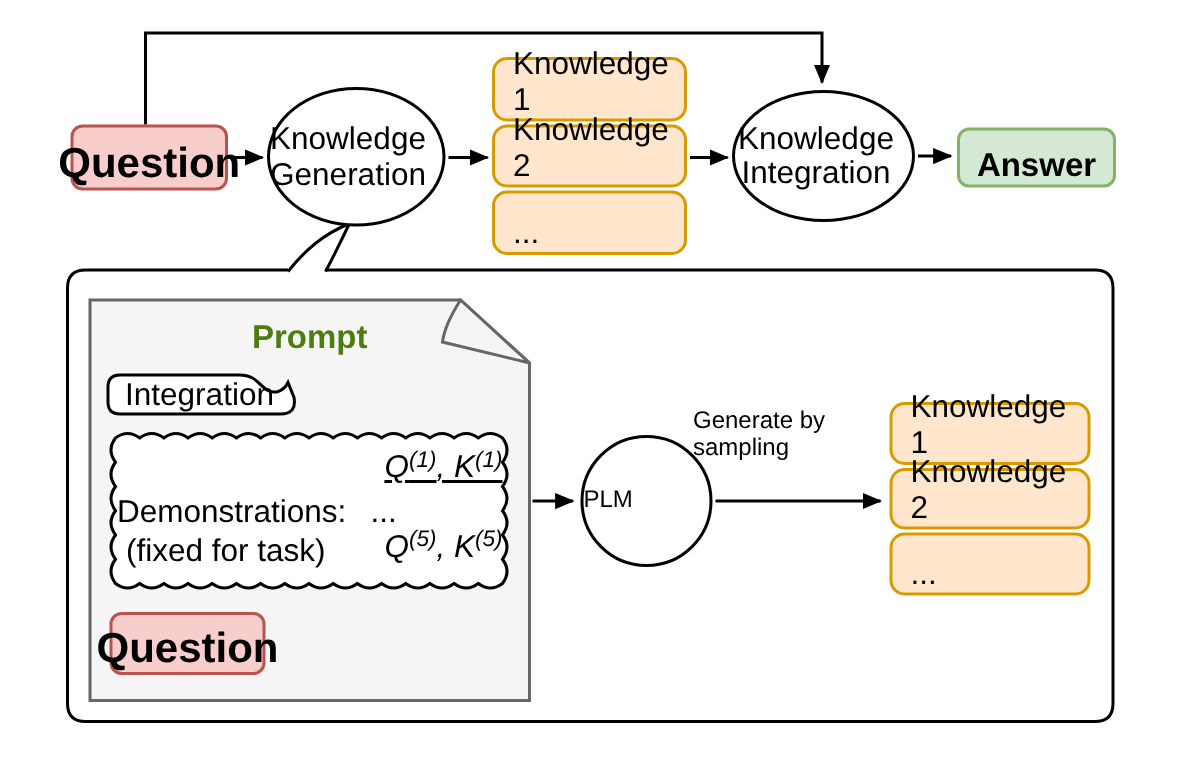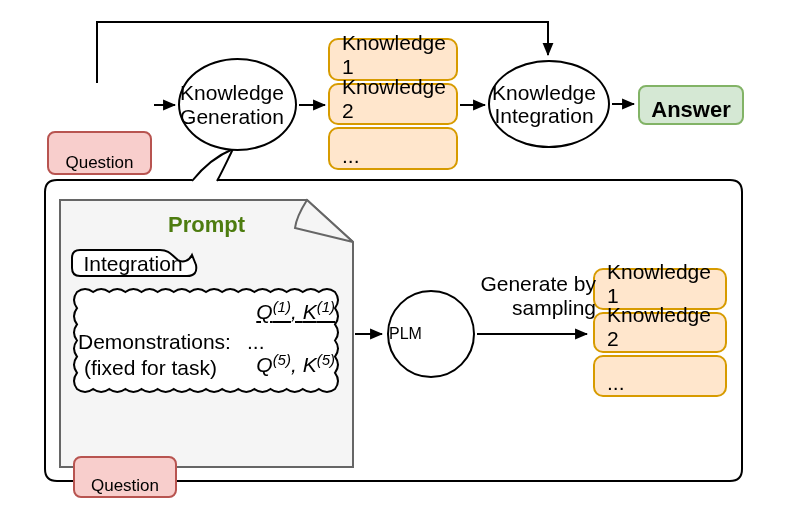--- a/index.html
+++ b/index.html
@@ -5,37 +5,37 @@
   html,body{margin:0;padding:0;background:#fff;}
   body{font-family:"Liberation Sans",sans-serif;color:#000;}
   #page{position:relative;width:793px;height:511px;background:#fff;overflow:hidden;}
   #shapes{position:absolute;left:0;top:0;z-index:0;}
 
   .abs{position:absolute;box-sizing:border-box;}
   .flexc{display:flex;align-items:flex-end;}
   .just{justify-content:center;}
 
   .q-box{background:var(--question-fill);border:2px solid var(--question-border);
-         border-radius:8px;font-weight:normal;font-size:17px;z-index:2;margin-top:48px;}
+         border-radius:8px;font-weight:bold;font-size:28px;z-index:2;}
   .k-box{background:var(--knowledge-fill);border:2px solid var(--knowledge-border);
          border-radius:10px;font-size:21px;padding-left:12px;z-index:2;}
   .a-box{background:var(--answer-fill);border:2px solid var(--answer-border);
          border-radius:8px;font-weight:bold;font-size:22px;z-index:2;}
   .ellipse{background:#fff;border:2px solid #000;border-radius:50%;
            display:flex;align-items:center;justify-content:flex-start;text-align:center;
            font-size:21px;line-height:1.1;z-index:2;}
 
   .label{z-index:3;line-height:1.12;}
   .prompt-title{font-weight:bold;font-size:22px;color:#4d7c0f;text-align:center;}
   .instr{font-size:21px;text-align:center;}
   .demo-txt{font-size:21px;white-space:nowrap;}
   .qk{font-style:italic;font-size:21px;white-space:nowrap;}
   .qk sup{font-size:15px;position:relative;top:1px;line-height:0;}
   .pre{white-space:pre;}
-  .caption{font-size:21px;text-align:right;}
+  .caption{font-size:16px;text-align:left;}
 
   .panel-shape{fill:var(--prompt-fill);stroke:var(--prompt-border);stroke-width:2;}
   .blk{stroke:#000;stroke-width:2;fill:none;}
   .whiteblk{stroke:#000;stroke-width:2;fill:#fff;}
 </style>
 </head>
 <body>
 
 <div id="page">
 

